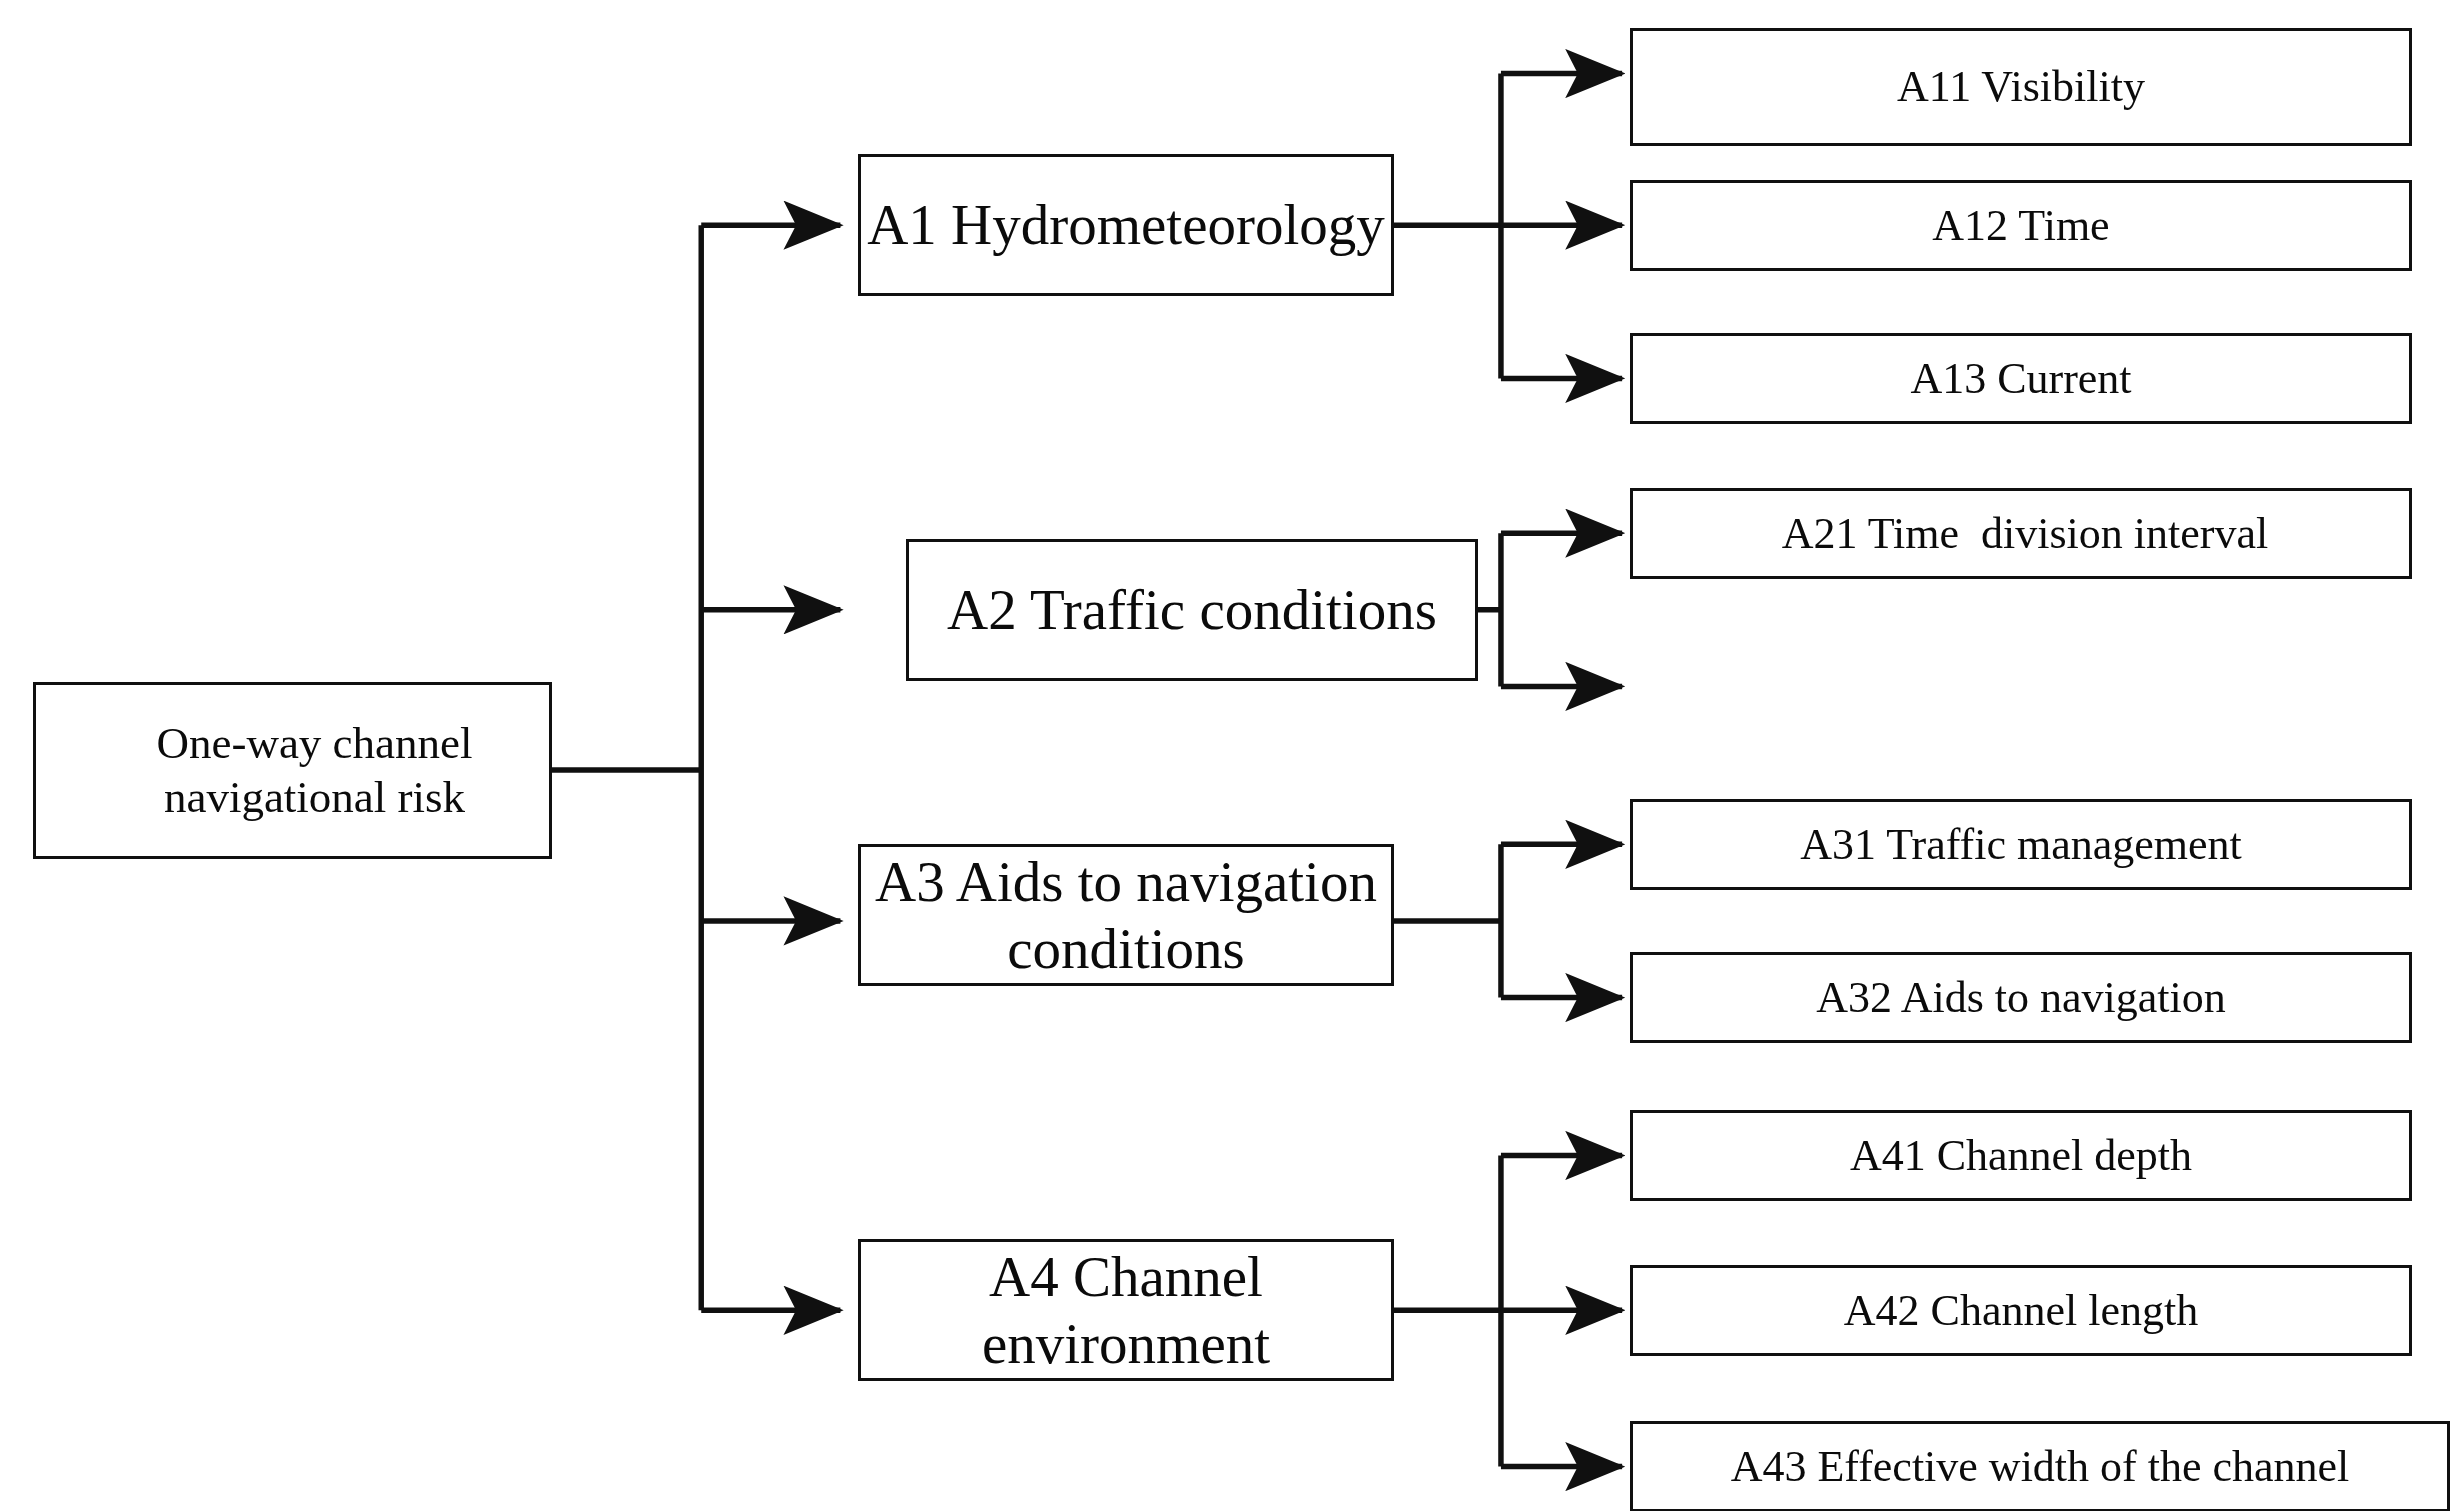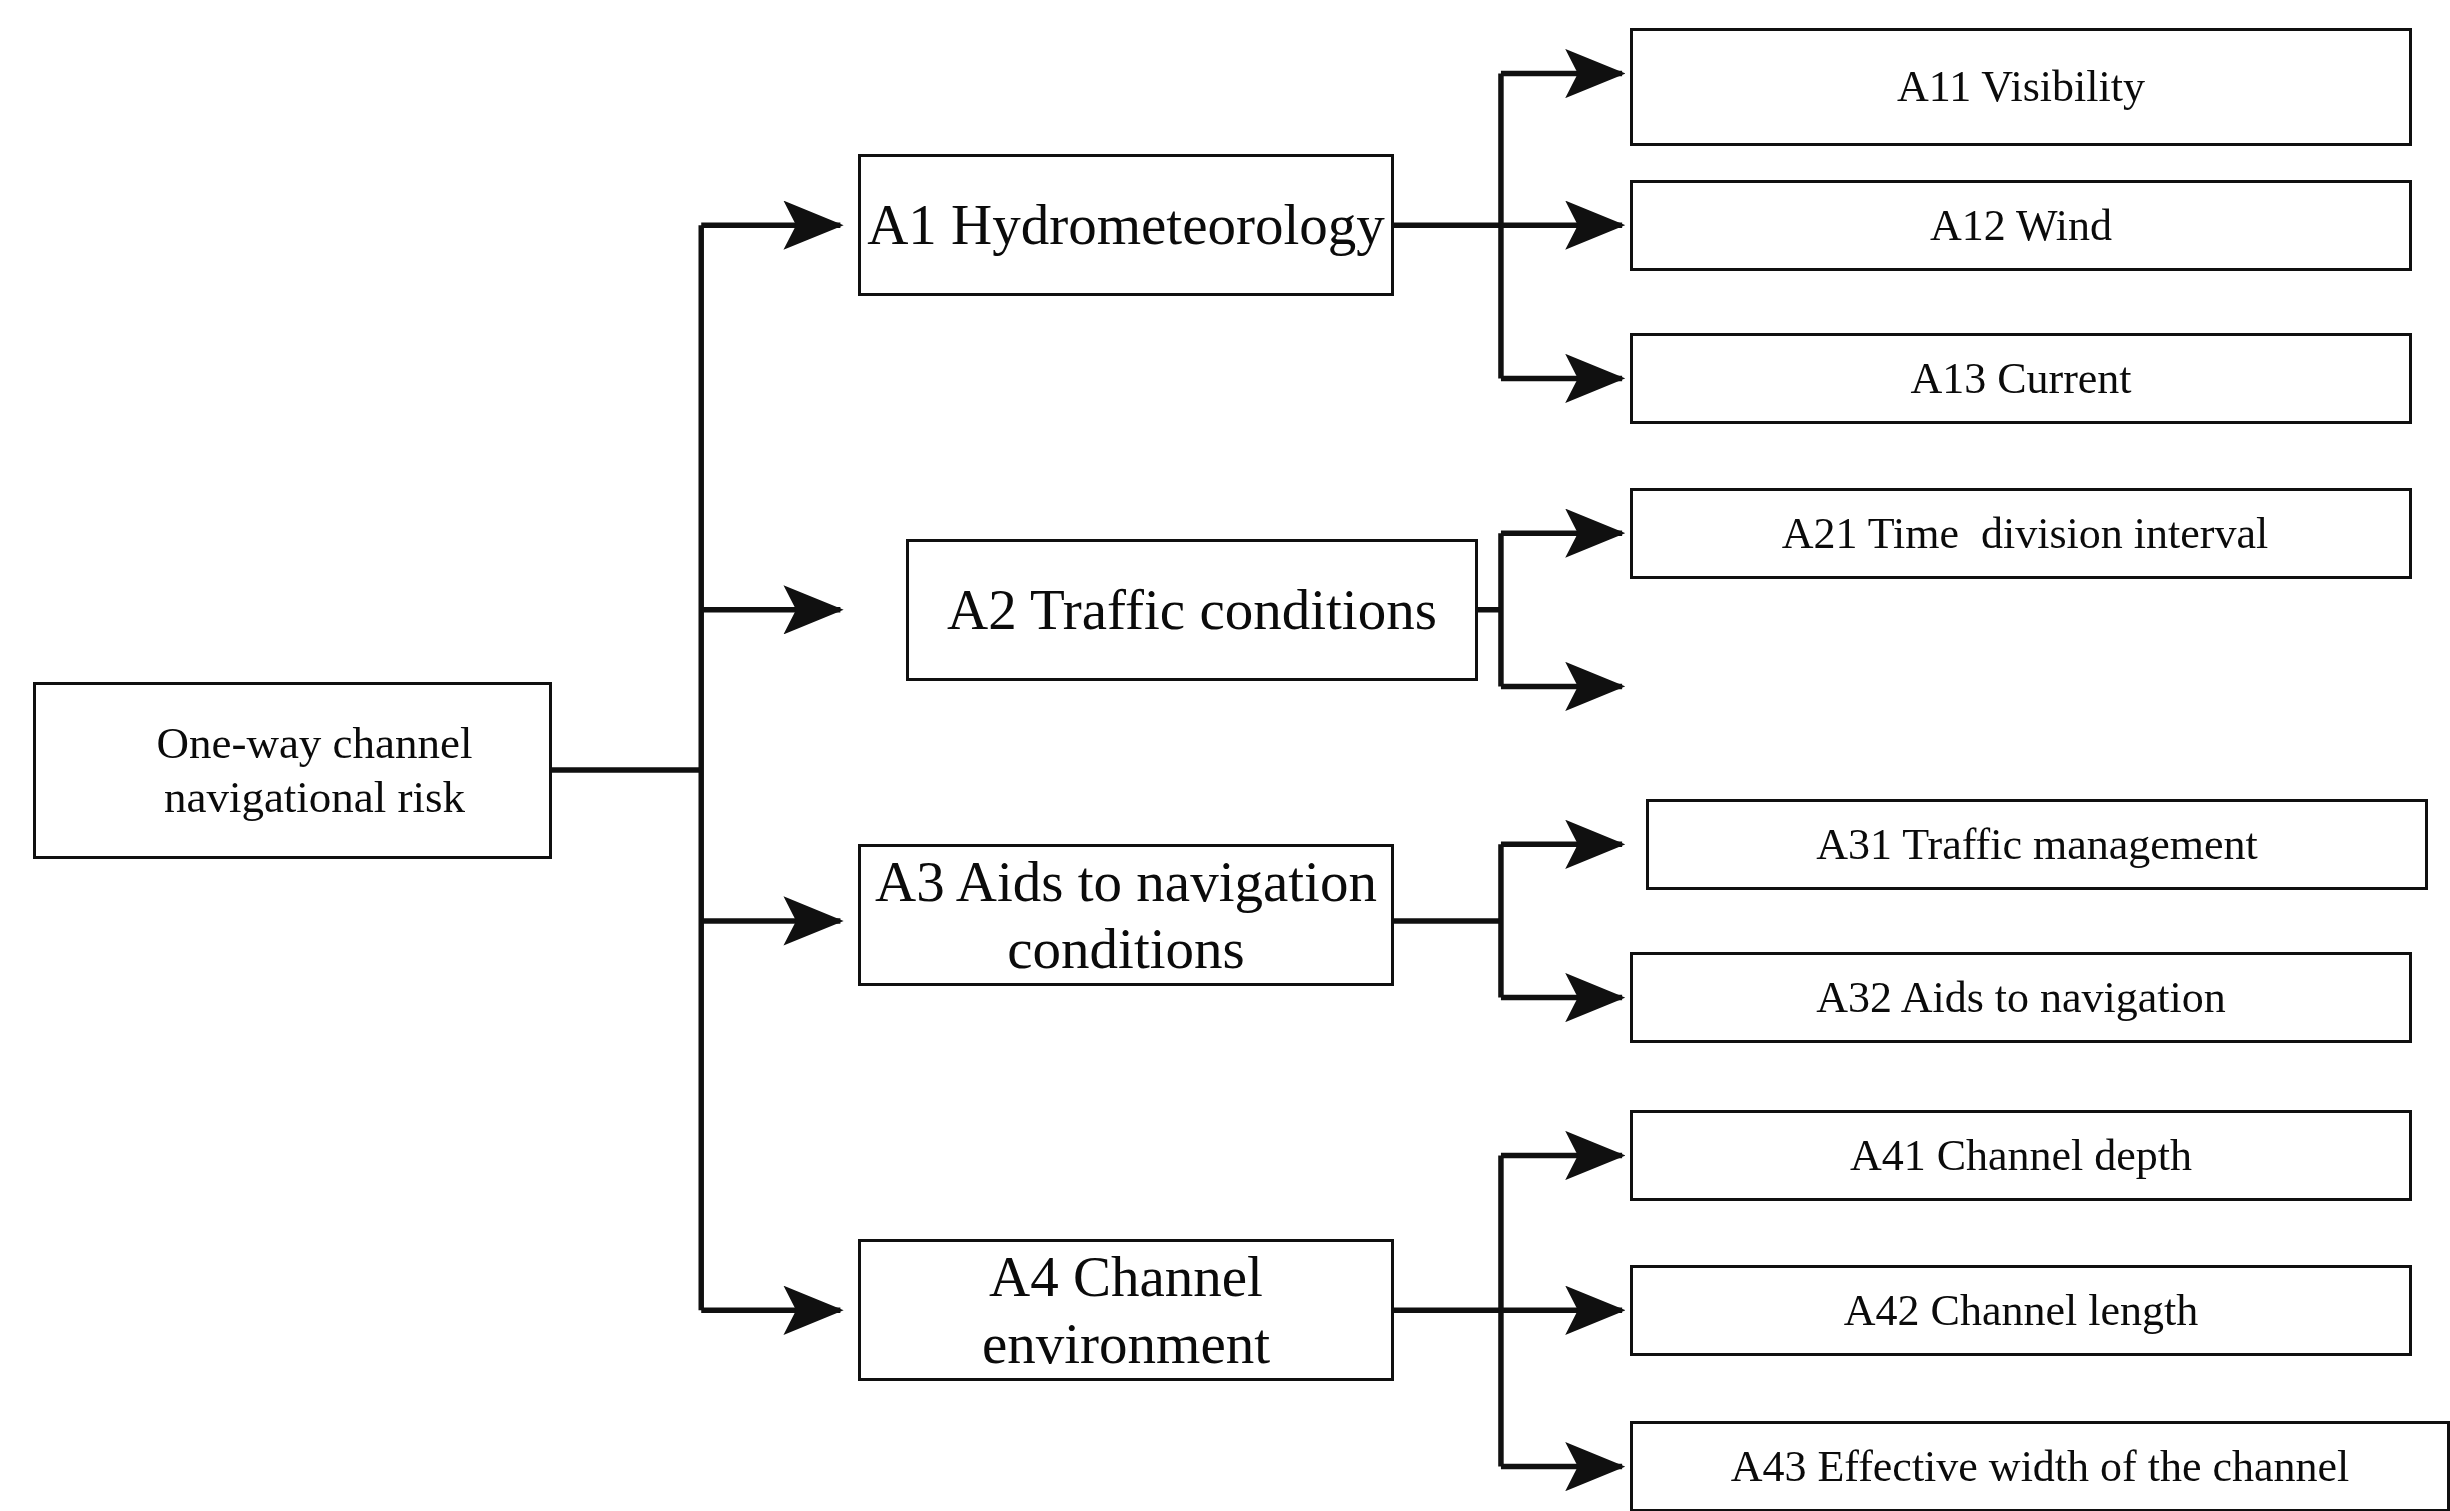--- a/index.html
+++ b/index.html
@@ -110,33 +110,33 @@
   <div class="node-box lvl2" style="left:858px; top:1239px; width:536px; height:142px;">
     <span class="node-label">A4 Channel
 environment</span>
   </div>
 
   <div class="node-box lvl3" style="left:1630px; top:28px; width:782px; height:118px;">
     <span class="node-label">A11 Visibility</span>
   </div>
 
   <div class="node-box lvl3" style="left:1630px; top:180px; width:782px; height:91px;">
-    <span class="node-label">A12 Wind</span>
+    <span class="node-label">A12 Time</span>
   </div>
 
   <div class="node-box lvl3" style="left:1630px; top:333px; width:782px; height:91px;">
     <span class="node-label">A13 Current</span>
   </div>
 
   <div class="node-box lvl3" style="left:1630px; top:488px; width:782px; height:91px;padding-left:8px;">
     <span class="node-label">A21 Time  division interval</span>
   </div>
 
 
-  <div class="node-box lvl3" style="left:1630px; top:799px; width:782px; height:91px;margin-left:16px;">
+  <div class="node-box lvl3" style="left:1630px; top:799px; width:782px; height:91px;">
     <span class="node-label">A31 Traffic management</span>
   </div>
 
   <div class="node-box lvl3" style="left:1630px; top:952px; width:782px; height:91px;">
     <span class="node-label">A32 Aids to navigation</span>
   </div>
 
   <div class="node-box lvl3" style="left:1630px; top:1110px; width:782px; height:91px;">
     <span class="node-label">A41 Channel depth</span>
   </div>

